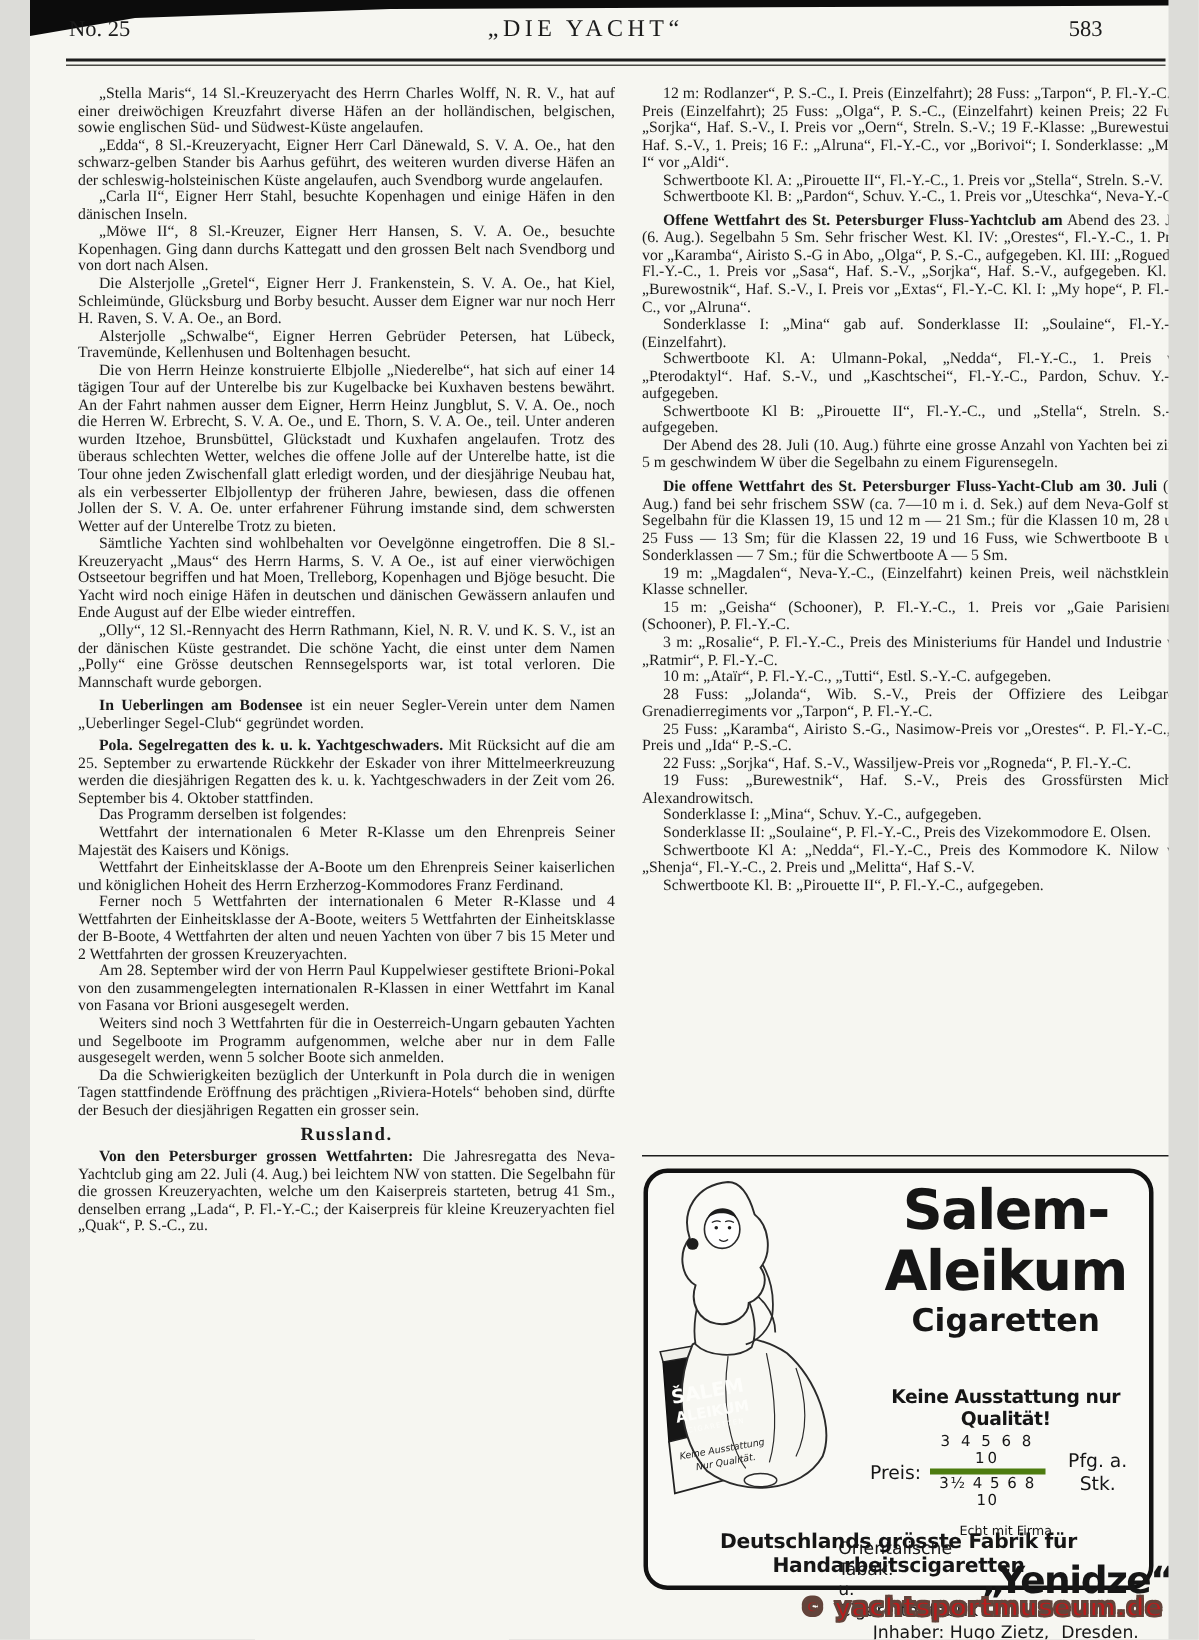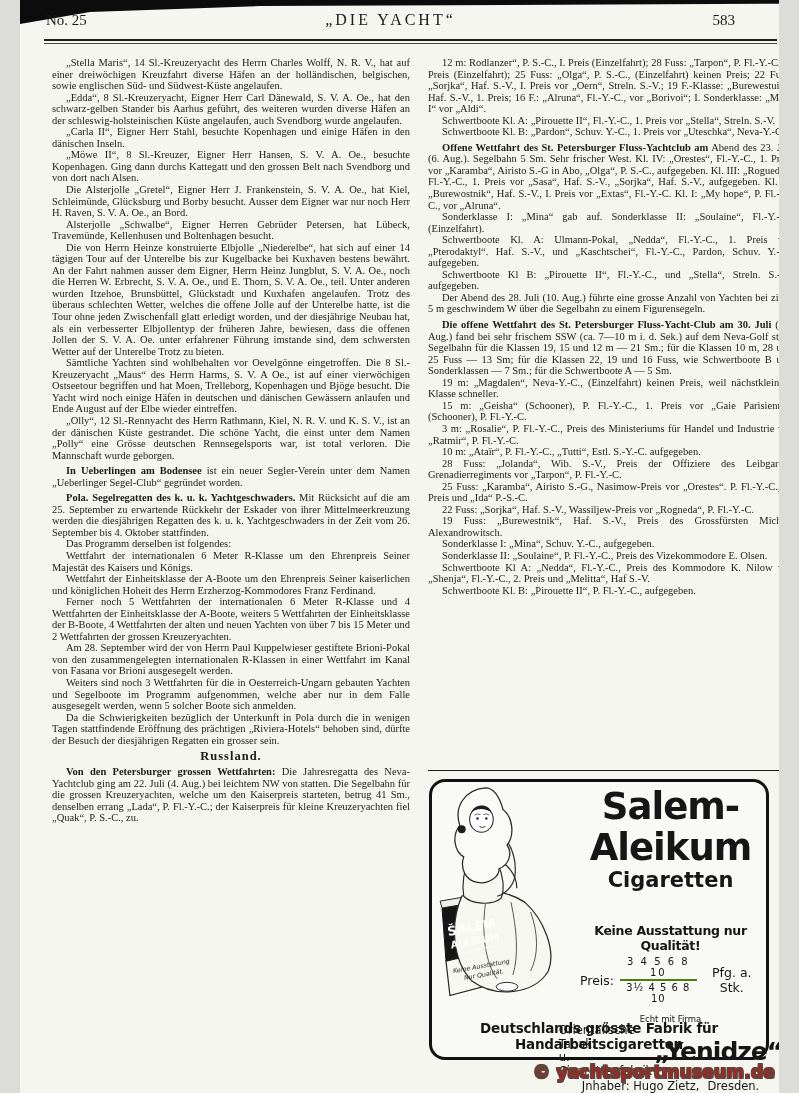--- a/index.html
+++ b/index.html
@@ -26,21 +26,21 @@
   .ad{position:absolute;top:779px;left:409px;width:340px;height:281px;box-sizing:border-box;
       border:3.5px solid #121212;border-radius:16px;background:#f9f9f5;
       font-family:"DejaVu Sans","Liberation Sans",sans-serif;color:#161616;}
   .ad-figure{position:absolute;left:2px;top:4px;width:148px;height:248px;}
   .ad-right{position:absolute;left:148px;top:4px;right:5px;text-align:center;}
   .ad-t1,.ad-t2{font-size:37px;font-weight:bold;letter-spacing:-1px;line-height:41px;}
   .ad-t3{font-size:21px;font-weight:bold;line-height:24px;}
   .ad-slogan{margin-top:31px;font-size:12.5px;font-weight:600;letter-spacing:-0.3px;}
   .ad-price{margin-top:3px;display:flex;align-items:center;justify-content:center;gap:6px;font-size:12.5px;}
   .price-frac{display:inline-block;font-size:10px;line-height:11px;letter-spacing:2px;}
-  .price-frac .top{border-bottom:2px solid #4d7c0f;padding:0 2px 1px;}
+  .price-frac .top{border-bottom:4px solid #4d7c0f;padding:0 2px 1px;}
   .price-frac .bot{padding-top:1px;letter-spacing:1px;}
   .ad-echt{margin-top:10px;font-size:8.5px;}
   .ad-firm{margin-top:0;display:flex;justify-content:center;align-items:center;gap:2px;text-align:left;}
   .firm-lines{font-size:11.5px;line-height:13.5px;}
   .firm-brand{font-size:25px;font-weight:bold;letter-spacing:-1px;}
   .ad-owner{font-size:11.5px;display:flex;justify-content:center;gap:8px;margin-top:1px;}
   .ad-bottom{position:absolute;left:0;right:0;bottom:5px;text-align:center;font-size:13.5px;font-weight:600;letter-spacing:-0.2px;}
 
   .watermark{position:absolute;top:1062px;right:4px;font-family:"DejaVu Sans","Liberation Sans",sans-serif;
              font-size:17px;font-weight:bold;color:#b91c1c;letter-spacing:0.2px;

